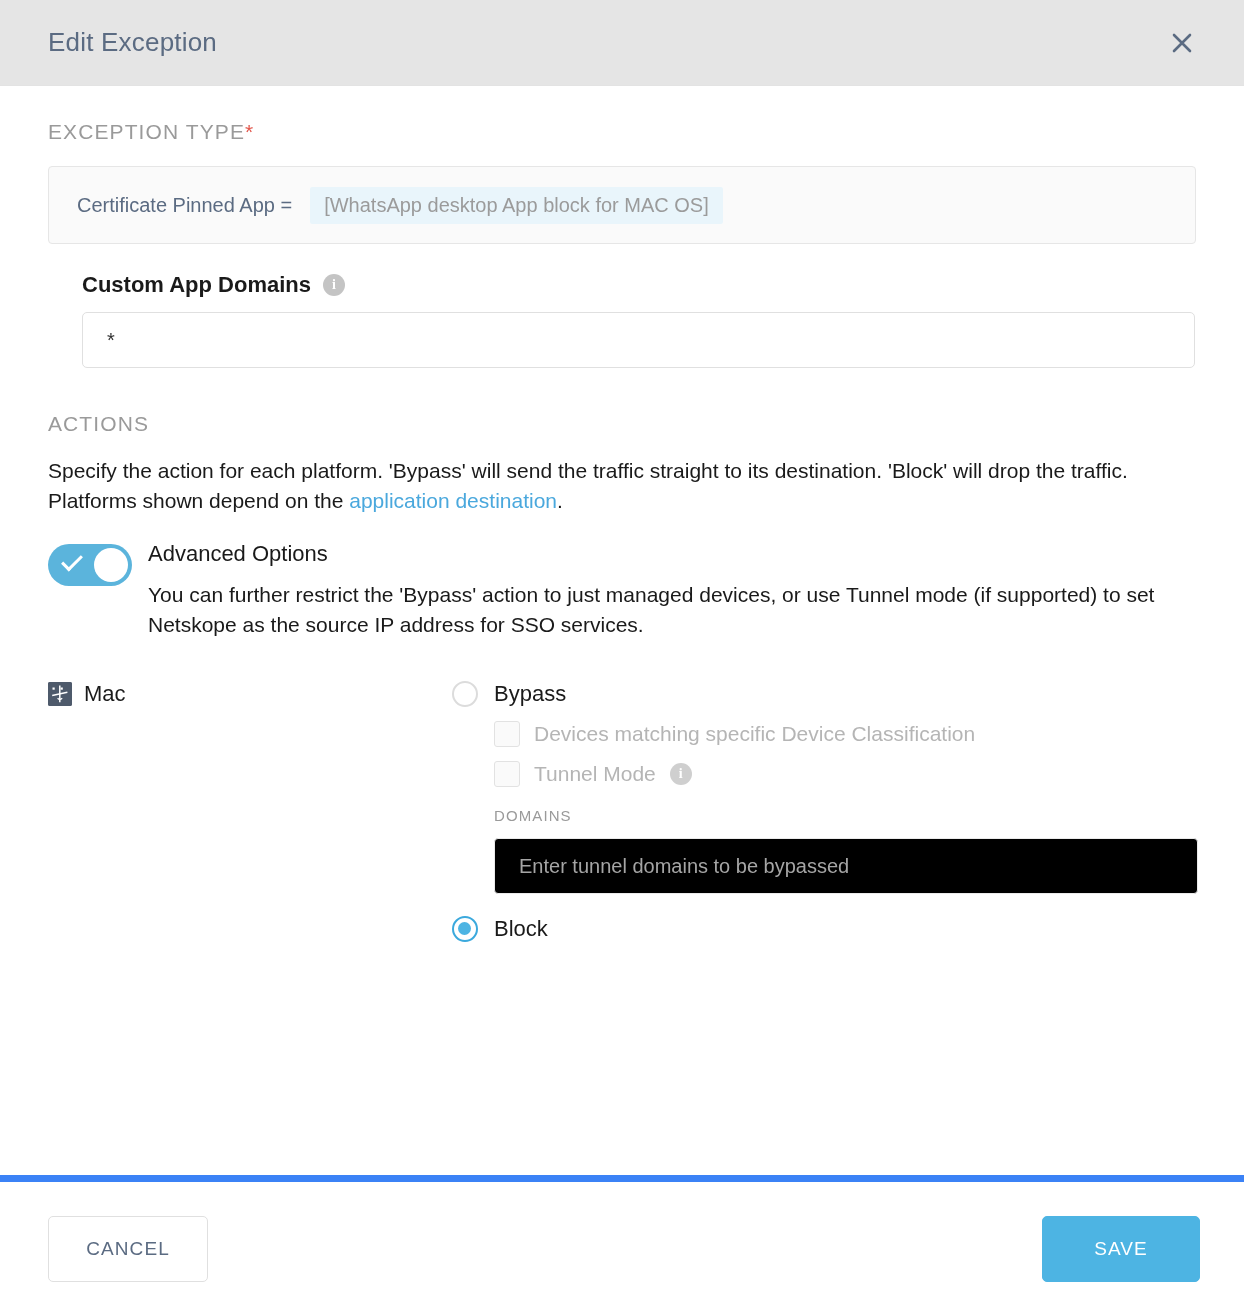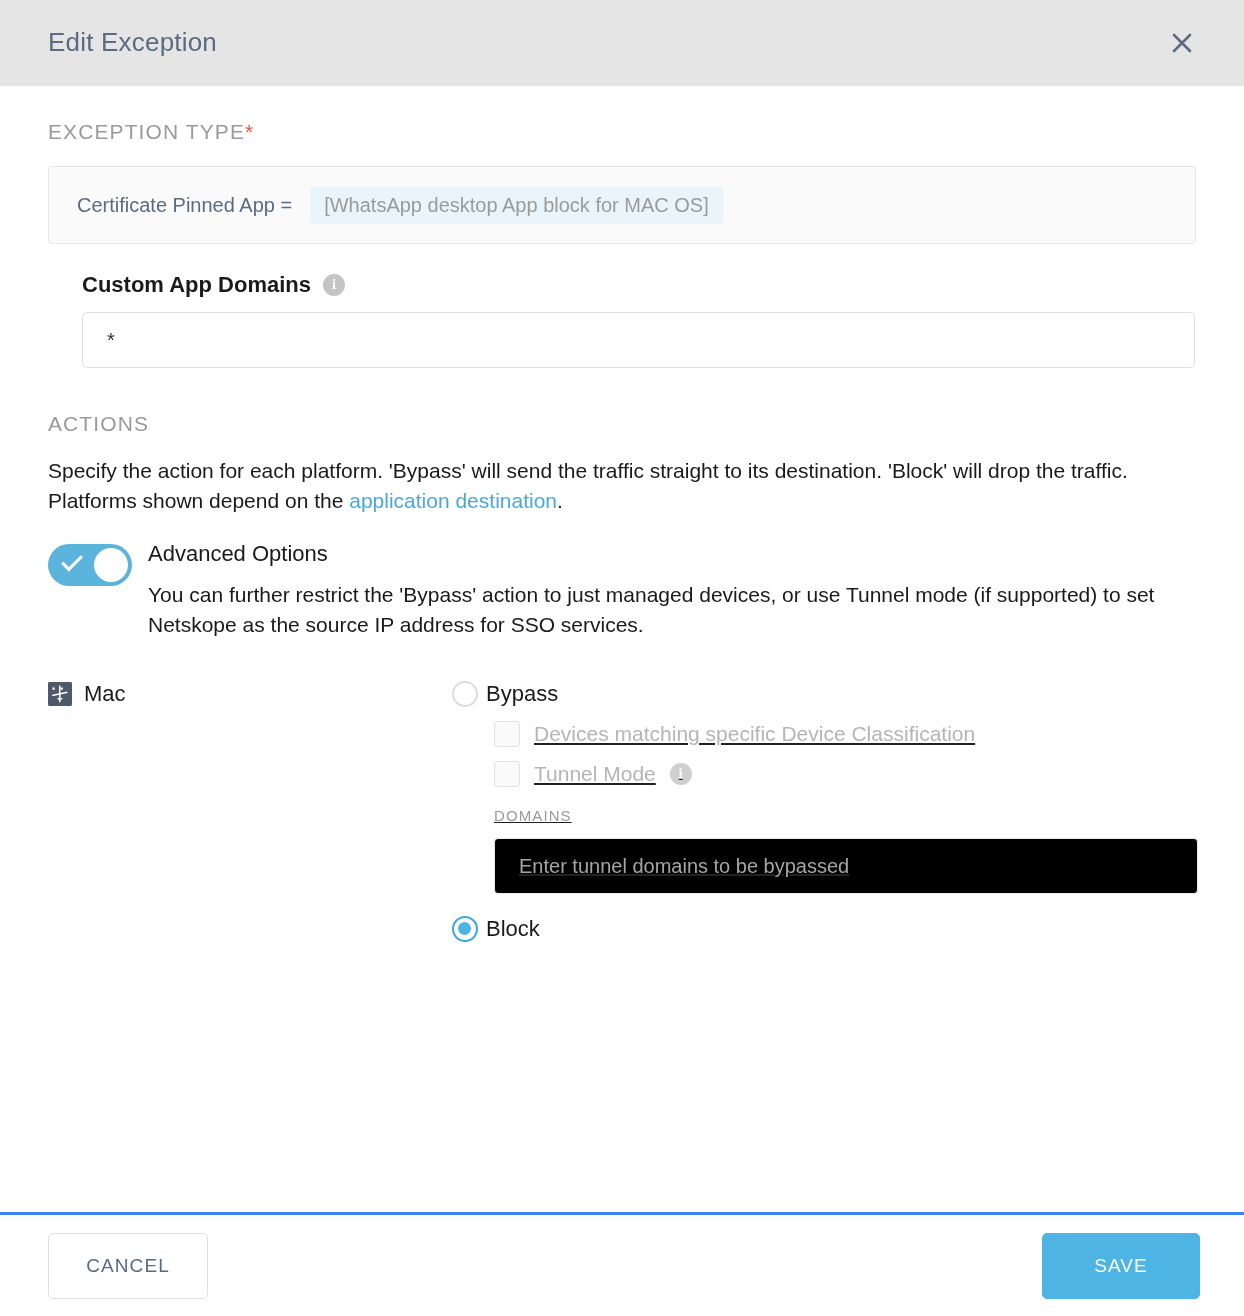--- a/index.html
+++ b/index.html
@@ -210,21 +210,21 @@
     background: #4e5a6b;
     border-radius: 2px;
     position: relative;
     flex: 0 0 auto;
     overflow: hidden;
   }
   .mac-icon svg { display:block; }
 
   .options-col { flex: 1 1 auto; }
   .radio-row {
-    display: flex; align-items: center; gap: 8px;
+    display: flex; align-items: center; gap: 16px;
     cursor: pointer;
   }
   .radio {
     width: 26px; height: 26px; border-radius: 50%;
     border: 2px solid #dcdcdc;
     background: #ffffff;
     flex: 0 0 auto;
     position: relative;
   }
   .radio.checked {
@@ -233,21 +233,21 @@
   .radio.checked::after {
     content: "";
     position: absolute;
     left: 4px; top: 4px;
     width: 13px; height: 13px;
     border-radius: 50%;
     background: #4db4e3;
   }
   .radio-label { font-size: 22px; color: #1a1a1a; }
 
-  .sub-opts { margin-top: 14px; padding-left: 42px; text-decoration: underline; }
+  .sub-opts { margin-top: 14px; padding-left: 42px; }
   .cb-row {
     display: flex; align-items: center; gap: 14px;
     margin-bottom: 14px;
   }
   .checkbox {
     width: 26px; height: 26px;
     border: 1px solid #e2e2e2;
     border-radius: 3px;
     background: #fafafa;
     flex: 0 0 auto;
@@ -268,22 +268,22 @@
     background: #000000;
     display: flex; align-items: center;
     padding: 0 24px;
     font-size: 20px; color: #a5a5a5;
   }
   .block-row { margin-top: 22px; }
 
   
   .modal-footer {
     flex: 0 0 auto;
-    height: 104px;
-    border-top: 3px solid #3b82f6;
+    height: 141px;
+    border-top: 7px solid #3b82f6;
     background: #ffffff;
     display: flex; align-items: center; justify-content: space-between;
     padding: 0 44px 0 48px;
   }
   .btn {
     border-radius: 5px;
     font-size: 19px;
     letter-spacing: 1.1px;
     cursor: pointer;
     display: inline-flex; align-items: center; justify-content: center;

